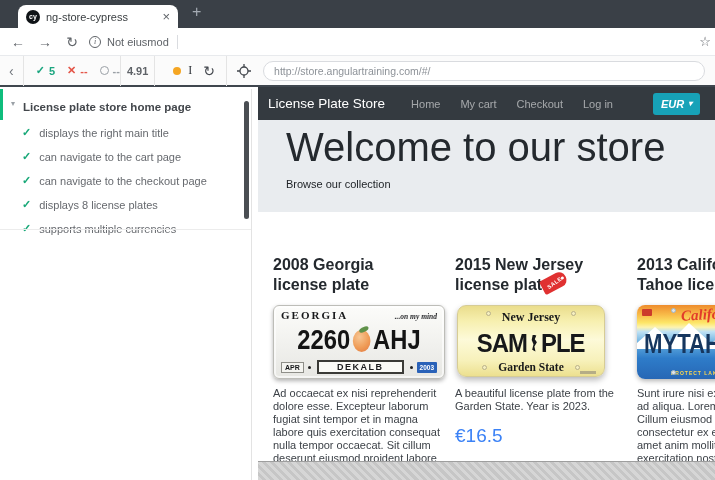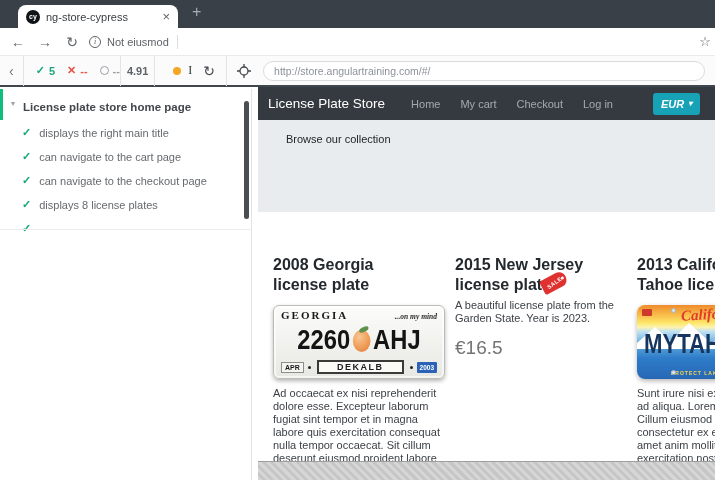--- a/index.html
+++ b/index.html
@@ -67,21 +67,21 @@
   .products{display:flex;padding:43px 0 0 15px;}
   .col{width:176px;margin-right:6px;flex:none;position:relative;}
   .p-title{font-size:16px;font-weight:600;color:#24292e;line-height:20px;white-space:pre-line;height:40px;}
   .sale-tag{position:absolute;left:86px;top:20px;width:26px;height:15px;background:#e03131;border-radius:2px 7px 7px 2px;transform:rotate(-28deg);display:flex;align-items:center;justify-content:center;}
   .sale-tag b{color:#fff;font-size:5.5px;font-weight:bold;letter-spacing:.5px;transform:rotate(-8deg);}
   .sale-tag::after{content:"";position:absolute;right:2.5px;top:6px;width:3px;height:3px;background:#fff;border-radius:50%;}
   .plate-wrap{margin-top:10px;height:78px;position:relative;}
   .p-desc{margin-top:4px;font-size:11px;line-height:13px;color:#3d4248;}
   .pre{white-space:pre-line;}
   .price-row{margin-top:12px;display:flex;align-items:center;justify-content:space-between;}
-  .price{font-size:19px;color:#737373;}
+  .price{font-size:19px;color:#3b82f6;}
   .cart-btn{background:#1a73e8;color:#fff;font-size:11.5px;padding:7px 12px;border:none;border-radius:4px;font-family:inherit;}
 
   
   .plate-ga{width:172px;height:74px;background:linear-gradient(#fcfcfa,#e7e7e3);border:1px solid #bdbdb8;border-radius:6px;box-shadow:0 2px 4px rgba(0,0,0,.3),inset 0 0 0 2px rgba(255,255,255,.6);padding:3px 7px 4px;display:flex;flex-direction:column;}
   .ga-top{display:flex;justify-content:space-between;align-items:baseline;}
   .ga-state{font-family:"Liberation Serif",serif;font-weight:bold;font-size:11px;letter-spacing:2px;color:#17181a;}
   .ga-slogan{font-family:"Liberation Serif",serif;font-style:italic;font-weight:bold;font-size:7.5px;color:#2a2b2e;}
   .ga-num{flex:1;display:flex;align-items:center;justify-content:center;gap:3px;font-size:27px;font-weight:bold;color:#141414;transform:scaleX(.88);}
   .peach{width:20px;height:22px;border-radius:50%;background:radial-gradient(circle at 38% 32%,#f7c693,#ef9c57 55%,#e2763e);position:relative;flex:none;}
   .peach::before{content:"";position:absolute;top:-3px;left:7px;width:11px;height:5px;background:#5f9149;border-radius:50%;transform:rotate(-20deg);}
@@ -185,20 +185,21 @@
   <div class="test">
     <span class="test-check">✓</span>
     <span class="test-label">can navigate to the checkout page</span>
   </div>
   <div class="test">
     <span class="test-check">✓</span>
     <span class="test-label">displays 8 license plates</span>
   </div>
   <div class="test">
     <span class="test-check">✓</span>
+    <span class="test-label">supports multiple currencies</span>
   </div>
   <div class="sb-divider"></div>
   <div class="sb-thumb"></div>
 </div>
 
 <div class="app">
   <div class="navbar">
     <span class="brand">License Plate Store</span>
     <span class="nav-link">Home</span>
     <span class="nav-link">My cart</span>
@@ -206,20 +207,21 @@
     <span class="nav-link">Log in</span>
     <span class="nav-spacer"></span>
     <button class="eur-btn">
       <span>EUR</span>
       <span class="eur-caret">▾</span>
     </button>
     <input class="search" placeholder="Search" style="">
   </div>
 
   <div class="hero">
+    <h1>Welcome to our store</h1>
     <p>Browse our collection</p>
   </div>
 
   <div class="products">
 
     <div class="col">
       <div class="p-title">2008 Georgia
 license plate</div>
       <div class="plate-wrap">
         <div class="plate-ga">
@@ -243,20 +245,36 @@
       </div>
       <div class="p-desc">Ad occaecat ex nisi reprehenderit dolore esse. Excepteur laborum fugiat sint tempor et in magna labore quis exercitation consequat nulla tempor occaecat. Sit cillum deserunt eiusmod proident labore mollit. Cupidatat do</div>
     </div>
 
     <div class="col">
       <div class="p-title">2015 New Jersey
 license plate</div>
       <span class="sale-tag">
           <b>SALE</b>
         </span>
+      <div class="plate-wrap">
+        <div class="plate-nj">
+          <span class="nj-bolt njb1"></span>
+          <span class="nj-bolt njb2"></span>
+          <span class="nj-bolt njb3"></span>
+          <span class="nj-bolt njb4"></span>
+          <span class="nj-state">New Jersey</span>
+          <div class="nj-num">
+            <span>SAM</span>
+            <span class="nj-shape"></span>
+            <span>PLE</span>
+          </div>
+          <span class="nj-slogan">Garden State</span>
+          <span class="nj-sticker"></span>
+        </div>
+      </div>
       <div class="p-desc">A beautiful license plate from the Garden State. Year is 2023.</div>
       <div class="price-row">
         <span class="price">€16.5</span>
       </div>
     </div>
 
     <div class="col">
       <div class="p-title">2013 California
 Tahoe license plate</div>
       <div class="plate-wrap">

